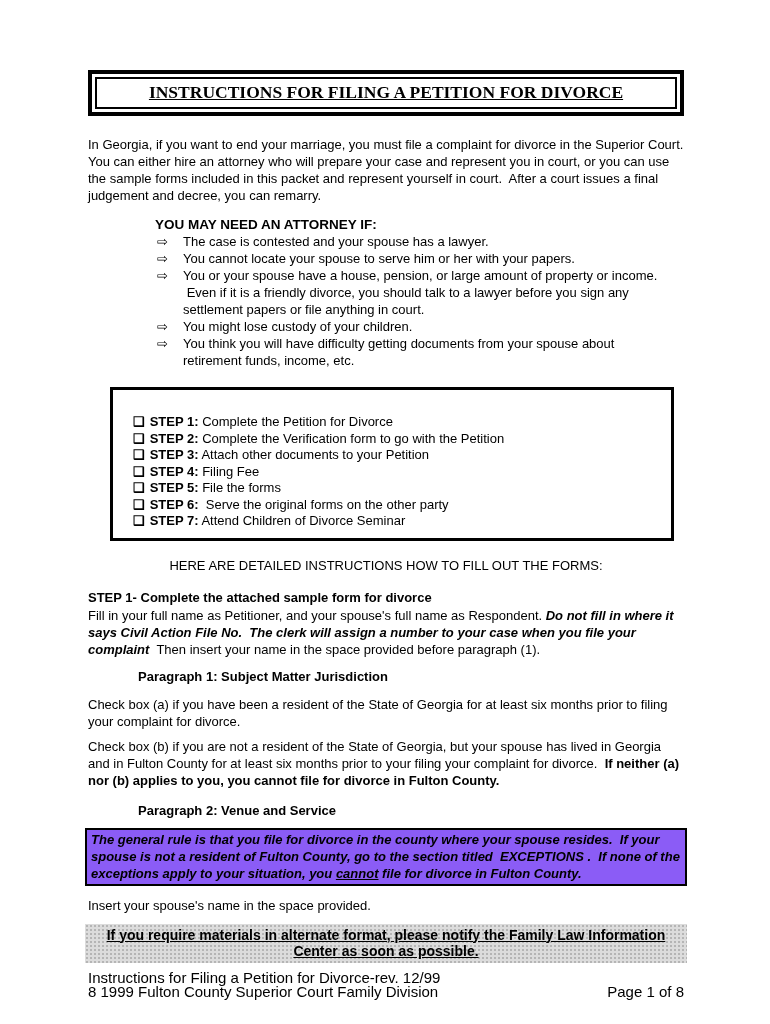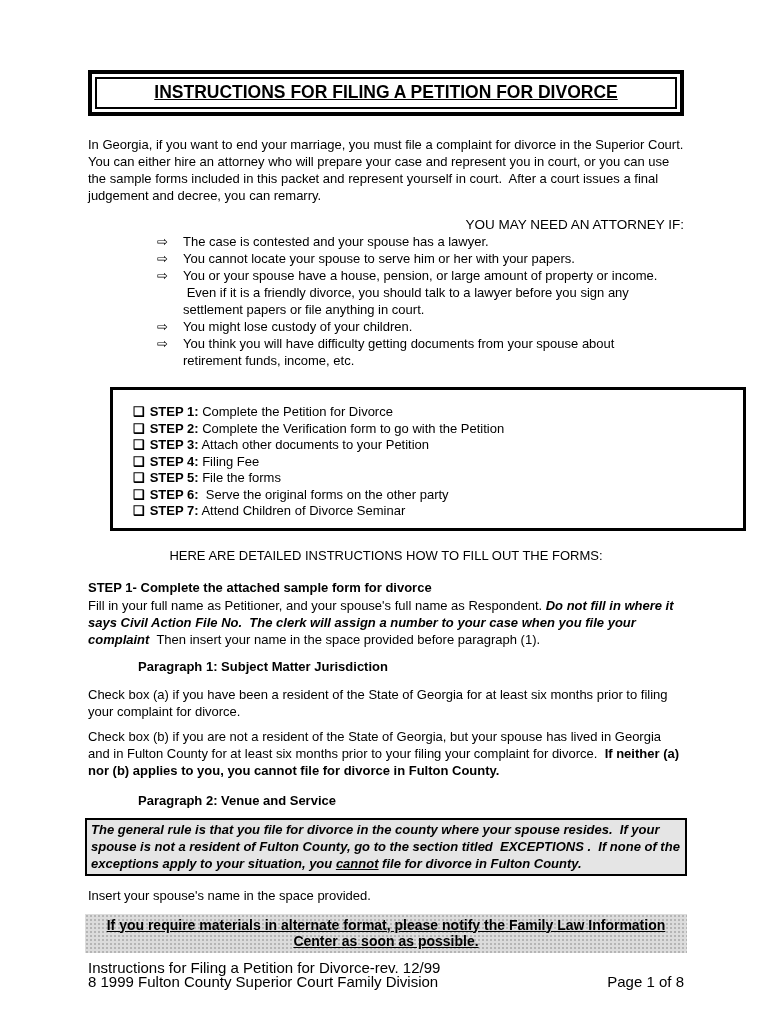--- a/index.html
+++ b/index.html
@@ -15,20 +15,21 @@
     padding:70px 86px 18px 88px;
     overflow:hidden;
     background:#fff;
   }
 
   
   .title-outer {
     border:4px solid #000;
     padding:3px;
     margin-bottom:20px;
+    font-family:Liberation Serif, serif;
   }
   .title-inner {
     border:2px solid #000;
     text-align:center;
     padding:3px 0 4px;
   }
   .title-inner h1 {
     margin:0;
     font-size:17.5px;
     font-weight:bold;
@@ -42,35 +43,34 @@
     font-size:13px;
     line-height:17px;
   }
   .intro { margin-bottom:12px; }
 
   
   .attorney { margin-left:67px; margin-bottom:18px; }
   .attorney-heading {
     margin:0;
     font-size:13.5px;
-    font-weight:normal;
-    line-height:17px;
-    text-align:right;
+    font-weight:bold;
+    line-height:17px;
   }
   .bullet { display:flex; font-size:13px; line-height:17px; }
   .arrow { flex:none; width:26px; padding-left:2px; }
   .btext { white-space:pre-wrap; }
 
   
   .steps-box {
     box-sizing:border-box;
     border:3px solid #000;
-    width:636px;
+    width:564px;
     margin:18px 0 16px 22px;
-    padding:14px 8px 8px 20px;
+    padding:24px 8px 8px 20px;
   }
   .step-item { font-size:13px; line-height:16.5px; white-space:pre-wrap; }
   .chk { font-weight:bold; margin-right:5px; }
   .slabel { font-weight:bold; }
 
   .detailed-heading { margin-bottom:15px;text-align:center; }
   .step-heading {
     margin:0 0 1px;
     font-size:13px;
     font-weight:bold;
@@ -88,21 +88,21 @@
     line-height:17px;
   }
   .check-a { margin-bottom:8px; }
   .check-b { margin-bottom:13px; }
   .venue-heading { margin-bottom:9px; }
 
   
   .rule-box {
     box-sizing:border-box;
     border:2px solid #000;
-    background:#e5e5e5;
+    background:#8b5cf6;
     margin:0 -3px 11px -3px;
     padding:1px 4px 2px;
     font-size:13px;
     line-height:17px;
     font-weight:bold;
     font-style:italic;
     white-space:pre-wrap;
   }
 
   .insert-para { margin-bottom:10px; }

